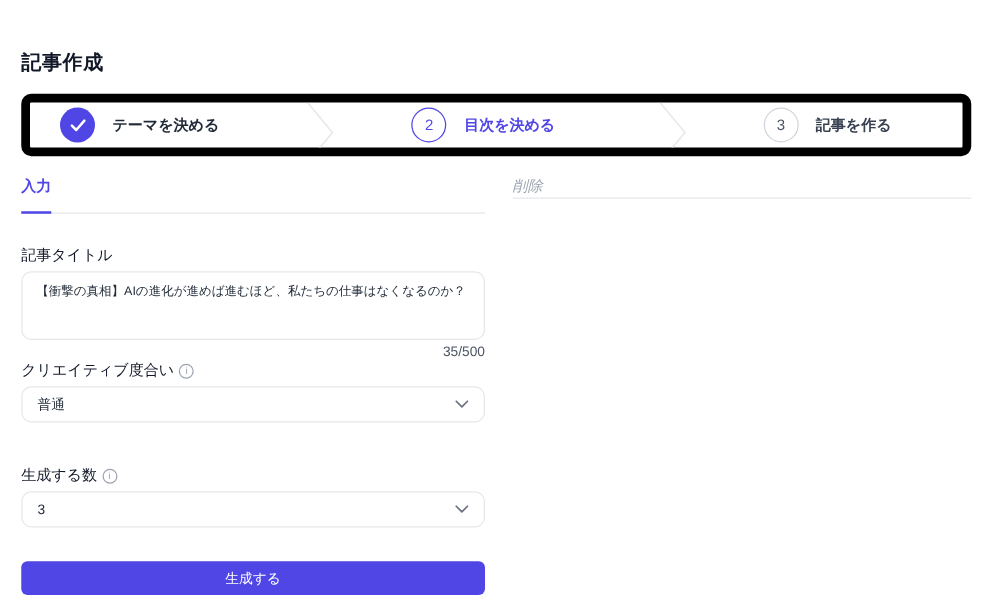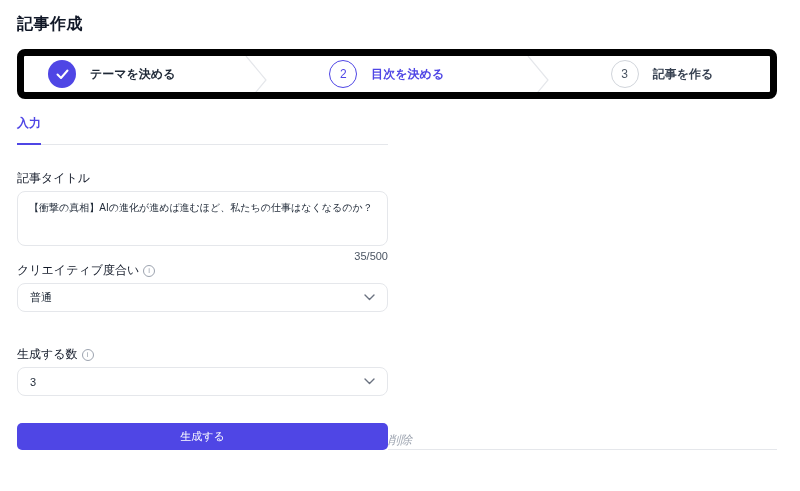--- a/index.html
+++ b/index.html
@@ -2,21 +2,21 @@
 <html><head>
 <meta charset="utf-8">
 <style>
   * { margin: 0; padding: 0; box-sizing: border-box; }
   html, body { width: 800px; height: 491px; background: #fff; }
   body {
     font-family: "Liberation Sans", "DejaVu Sans", sans-serif;
     color: #1F2937;
     overflow: hidden;
   }
-  .page { width: 760px; margin: 0 0 0 17px; padding-top: 14px; }
+  .page { width: 760px; margin: 0 0 0 17px; padding-top: 40px; }
 
   
   .page-title {
     font-size: 16px;
     font-weight: 700;
     color: #111827;
     letter-spacing: 0.5px;
   }
 
   
@@ -48,21 +48,21 @@
   }
   .step-circle.completed { background: #4F46E5; }
   .step-circle.current { background: #fff; border: 1.5px solid #4F46E5; color: #4F46E5; }
   .step-circle.upcoming { background: #fff; border: 1.5px solid #D1D5DB; color: #4B5563; }
   .step-label { font-size: 12px; font-weight: 700; color: #1F2937; white-space: nowrap; }
   .step-label.current { color: #4F46E5; }
   .step-label.upcoming { color: #374151; }
   .step-sep { flex: 0 0 auto; display: block; }
 
   
-  .columns { display: flex; margin-top: 16px; align-items: flex-end; }
+  .columns { display: flex; gap: 22px; margin-top: 16px; }
   .col-left { width: 371px; flex: 0 0 auto; }
   .col-right { flex: 1 1 auto; }
 
   .tabs-row {
     display: flex;
     justify-content: space-between;
     align-items: flex-start;
     border-bottom: 1px solid #E5E7EB;
   }
   .tab {

